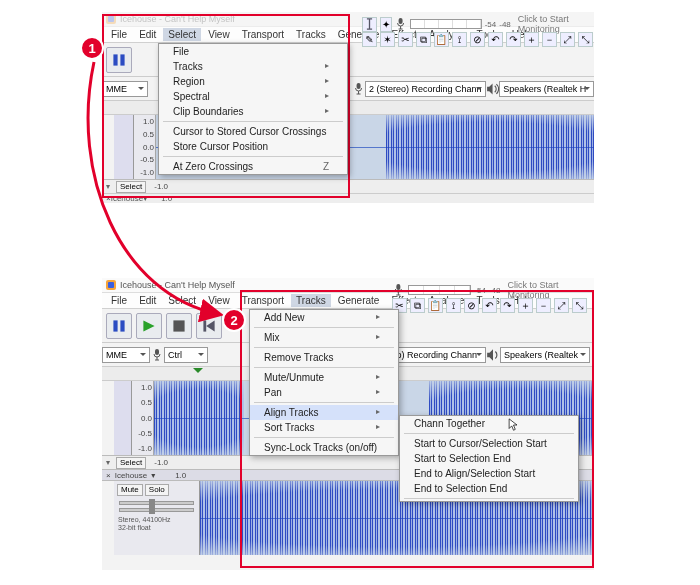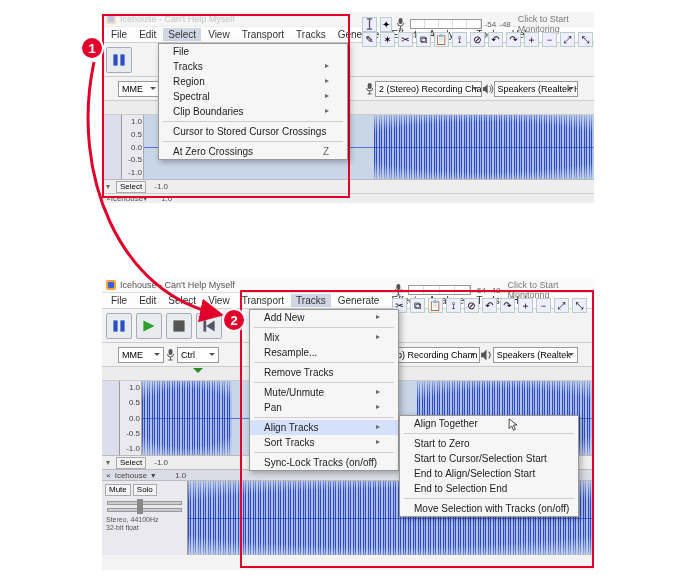--- a/index.html
+++ b/index.html
@@ -4,32 +4,32 @@
 <style>
   * { box-sizing: border-box; margin: 0; padding: 0; }
   body { font-family: "Segoe UI", Tahoma, sans-serif; font-size: 10px; background: #fff; width:700px; height:585px; position:relative; overflow:hidden; }
   .panel { position:absolute; border:2px solid #e2002b; }
   .menubar { background:#fdfdfd; height:16px; border-bottom:1px solid #d0d0d0; display:flex; align-items:center; padding:0 4px; gap:2px; }
   .menubar span { padding:1px 5px; cursor:default; color:#333; }
   .menubar span.hl { background:#cfd7e4; }
   .toolbar { background:#f3f3f3; height:34px; display:flex; align-items:center; padding:2px 4px; gap:4px; border-bottom:1px solid #ccc; }
   .tbtn { width:26px; height:26px; border:1px solid #aab; background:#e9ecef; display:flex; align-items:center; justify-content:center; border-radius:2px; }
   .tbtn svg { width:14px; height:14px; }
-  .secondbar { background:#f3f3f3; height:24px; display:flex; align-items:center; padding:2px 16px; border-bottom:1px solid #ccc; }
+  .secondbar { background:#f3f3f3; height:24px; display:flex; align-items:center; padding:2px 0; border-bottom:1px solid #ccc; }
   .combo { border:1px solid #999; background:#fff; height:16px; font-size:9px; padding:0 14px 0 3px; position:relative; display:inline-flex; align-items:center; white-space:nowrap; overflow:hidden; }
   .combo::after { content:""; position:absolute; right:3px; top:5px; border:3px solid transparent; border-top-color:#555; }
   .ruler { background:#ececec; height:14px; border-bottom:1px solid #ccc; display:flex; align-items:center; font-size:8px; color:#333; position:relative; }
   .ruler span { position:absolute;margin-top:24px; }
   .dropdown { position:absolute; background:#f6f6f6; border:1px solid #999; box-shadow:2px 2px 6px rgba(0,0,0,0.3); z-index:50; }
   .dropdown .mi { padding:2px 18px 2px 14px; font-size:10px; color:#222; white-space:nowrap; display:flex; justify-content:space-between; gap:40px; }
   .dropdown .mi.hl { background:#d5e1fa; }
   .dropdown .sep { height:1px; background:#ccc; margin:2px 4px; }
   .dropdown .mi .arrow { font-size:8px; color:#666; }
   .track-area { display:flex; }
-  .trackhead { width:80px; background:#e9e9ef; border-right:1px solid #999; position:relative; }
+  .trackhead { width:80px; background:#e9e9ef; border-right:1px solid #999; position:relative;margin-left:12px; }
   .ampscale { width:22px; background:#e9e9ef; border-right:1px solid #aaa; display:flex; flex-direction:column; justify-content:space-between; font-size:8px; color:#444; padding:2px 1px; text-align:right; }
   .wave { flex:1; background:#c9d6e7; position:relative; overflow:hidden; }
   .badge { position:absolute; width:24px; height:24px; background:#e2002b; border-radius:50%; border:2px solid #fff; color:#fff; font-weight:bold; font-size:13px; display:flex; align-items:center; justify-content:center; z-index:100; }
   .micicon { width:14px; height:14px; }
   .spkicon { width:14px; height:14px; }
   .trackhead .row { display:flex; gap:2px; padding:2px; }
   .smallbtn { border:1px solid #aaa; background:#f4f4f4; font-size:8px; padding:0 3px; height:12px; line-height:10px; }
   .slider { height:4px; background:#ccc; border:1px solid #999; position:relative; margin:3px 4px; }
   .slider::after { content:""; position:absolute; width:6px; height:8px; background:#888; top:-3px; left:40%; }
   .titlebar { height:15px; background:#fafafa; border-bottom:1px solid #ddd; display:flex; align-items:center; padding:0 4px; font-size:9px; color:#555; gap:4px; }
@@ -190,20 +190,23 @@
         <span class="arrow">▸</span>
       </div>
       <div class="mi">
         <span>Clip Boundaries</span>
         <span class="arrow">▸</span>
       </div>
       <div class="sep"></div>
       <div class="mi">
         <span>Cursor to Stored Cursor Crossings</span>
       </div>
+      <div class="mi">
+        <span>Store Cursor Position</span>
+      </div>
       <div class="sep"></div>
       <div class="mi">
         <span>At Zero Crossings</span>
         <span style="color: rgb(102, 102, 102);">Z</span>
       </div>
     </div>
 
 </div>
 
 <div class="panel" style="left:102px; top:14px; width:248px; height:184px; background:transparent;"></div>
@@ -365,23 +368,20 @@
   <div class="dropdown" id="dd2" style="left:147px; top:31px; width:150px;">
       <div class="mi">
         <span>Add New</span>
         <span class="arrow">▸</span>
       </div>
       <div class="sep"></div>
       <div class="mi">
         <span>Mix</span>
         <span class="arrow">▸</span>
       </div>
-      <div class="mi">
-        <span>Resample...</span>
-      </div>
       <div class="sep"></div>
       <div class="mi">
         <span>Remove Tracks</span>
       </div>
       <div class="sep"></div>
       <div class="mi">
         <span>Mute/Unmute</span>
         <span class="arrow">▸</span>
       </div>
       <div class="mi">
@@ -398,39 +398,36 @@
         <span class="arrow">▸</span>
       </div>
       <div class="sep"></div>
       <div class="mi">
         <span>Sync-Lock Tracks (on/off)</span>
       </div>
     </div>
 
   <div class="dropdown" id="dd3" style="left:297px; top:137px; width:180px;">
       <div class="mi">
-        <span>Align Together</span>
-      </div>
-      <div class="sep"></div>
-      <div class="mi">
-        <span>Start to Zero</span>
-      </div>
+        <span>Chann Together</span>
+      </div>
+      <div class="sep"></div>
       <div class="mi">
         <span>Start to Cursor/Selection Start</span>
       </div>
       <div class="mi">
+        <span>Start to Selection End</span>
+      </div>
+      <div class="mi">
         <span>End to Align/Selection Start</span>
       </div>
       <div class="mi">
         <span>End to Selection End</span>
       </div>
       <div class="sep"></div>
-      <div class="mi">
-        <span>Move Selection with Tracks (on/off)</span>
-      </div>
     </div>
 
   <svg class="cursor" style="left:406px; top:140px;" viewBox="0 0 12 16">
       <path d="M1 1l0 11 3-3 2 5 2-1-2-5 4 0z" fill="#fff" stroke="#000" stroke-width="0.8"></path>
     </svg>
 
 </div>
 
 <div class="panel" style="left:240px; top:290px; width:354px; height:278px; background:transparent;"></div>
 

